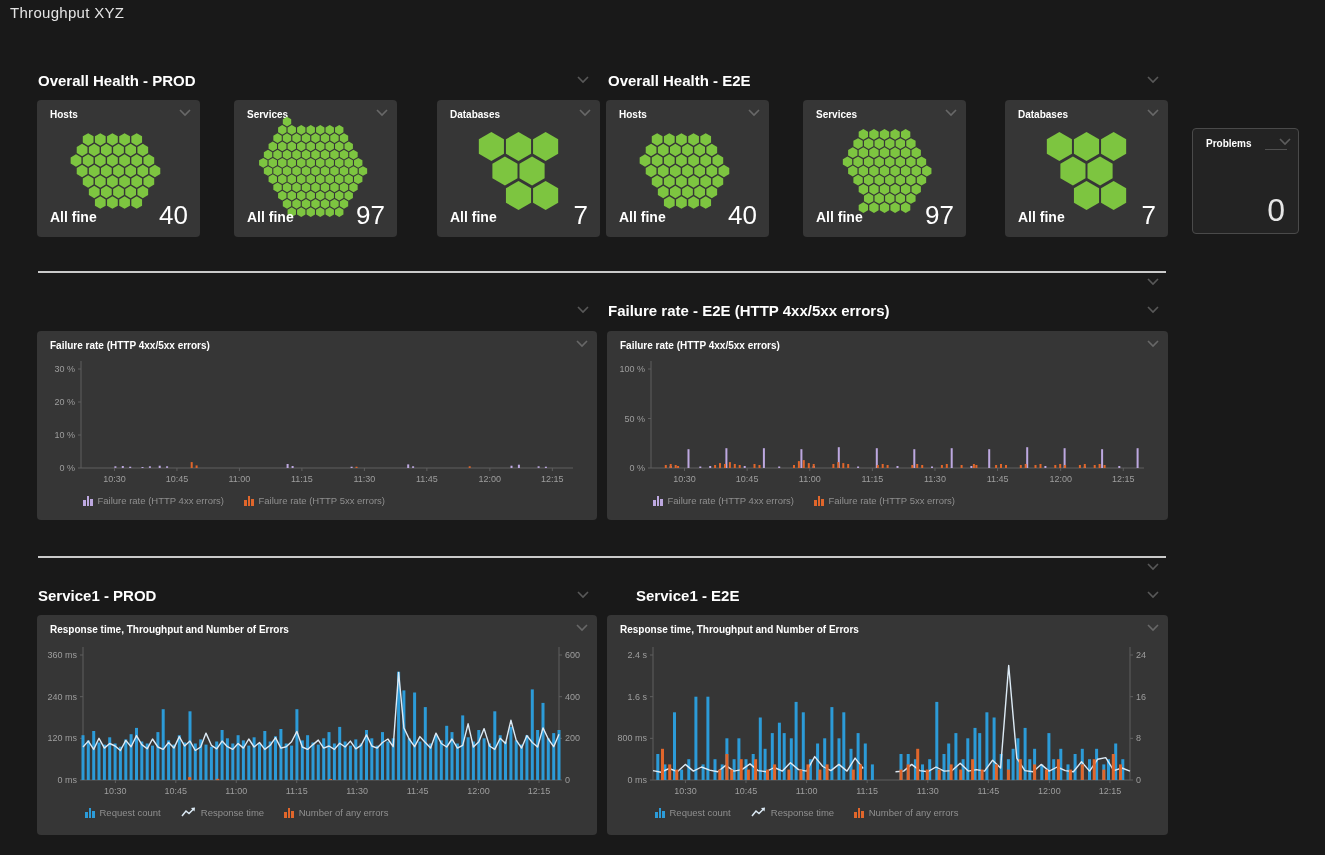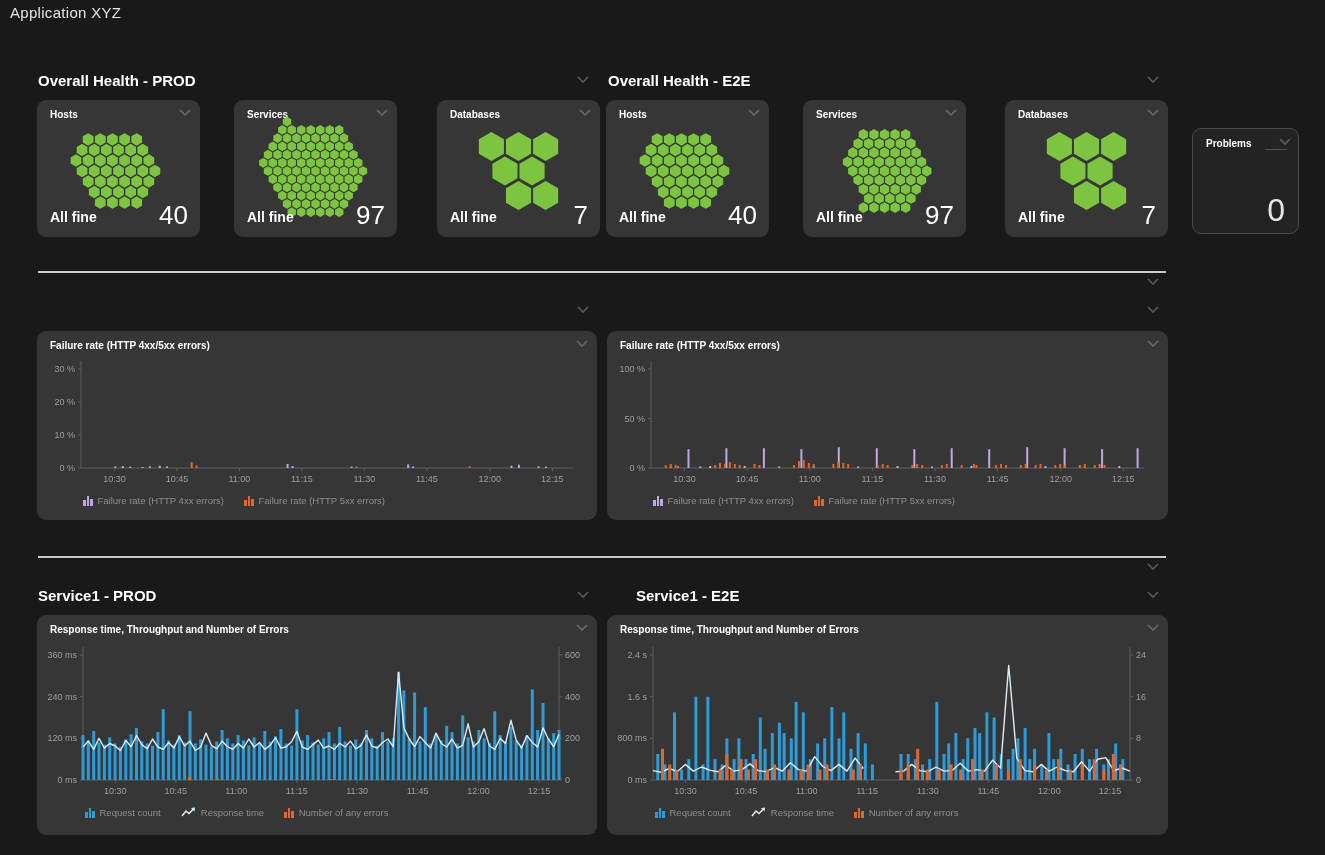--- a/index.html
+++ b/index.html
@@ -2,44 +2,45 @@
 <html><head>
 <meta charset="utf-8">
 <style>
   html,body{margin:0;padding:0}
   body{width:1325px;height:855px;background:#191919;font-family:"Liberation Sans",sans-serif;position:relative;overflow:hidden;color:#fff}
   #root{position:absolute;left:0;top:0;width:1325px;height:855px}
   .page-title{position:absolute;left:10px;top:4px;font-size:15px;color:#e4e4e4;letter-spacing:.3px}
   .sec-h{position:absolute;font-size:15px;font-weight:700;color:#fff;white-space:nowrap}
   .divider{position:absolute;left:38px;width:1128px;height:2px;background:#cacaca}
   .chev{position:absolute;width:14px;height:9px;opacity:.45;cursor:pointer;line-height:0}
-  .tile{position:absolute;background:#363636;border-radius:9px}
+  .tile{position:absolute;background:#363636;border-radius:4px}
   .tile-title{position:absolute;left:13px;top:9px;font-size:10px;font-weight:700;color:#fff;white-space:nowrap}
   .allfine{position:absolute;left:13px;bottom:12px;font-size:14px;font-weight:700;color:#fff}
   .count{position:absolute;right:12px;bottom:6px;font-size:26px;color:#fff}
   .ptile{background:#232323;border:1px solid #4a4a4a}
   .pdash{position:absolute;left:72px;top:20px;width:22px;height:1px;background:#505050}
   .pcount{position:absolute;right:13px;bottom:4px;font-size:32px;font-weight:300;color:#e6e6e6}
   .legend{position:absolute;display:flex;gap:20px;font-size:9.5px;color:#8f8f8f;align-items:flex-end;white-space:nowrap}
   .litem{display:flex;align-items:flex-end;gap:5px}
   .lbars{display:flex;align-items:flex-end;gap:1px;height:11px}
   .lbars i{display:block;width:2.5px}
   svg text{font-family:"Liberation Sans",sans-serif}
 </style>
 </head>
 <body>
 
 <div id="root">
-  <div class="page-title">Application XYZ</div>
+  <div class="page-title">Throughput XYZ</div>
 
   <div class="sec-h" style="left:38px;top:72px">Overall Health - PROD</div>
   <div class="sec-h" style="left:608px;top:72px">Overall Health - E2E</div>
 
   <div class="divider" style="top:271px"></div>
 
+  <div class="sec-h" style="left:608px;top:302px">Failure rate - E2E (HTTP 4xx/5xx errors)</div>
 
   <div class="divider" style="top:556px"></div>
 
   <div class="sec-h" style="left:38px;top:587px">Service1 - PROD</div>
   <div class="sec-h" style="left:636px;top:587px">Service1 - E2E</div>
 
   <div class="tile ptile" style="left:1192px;top:128px;width:105px;height:104px">
     <div class="tile-title">Problems</div>
     <div class="pdash"></div>
     <span class="chev" style="right:6px;top:8px">

